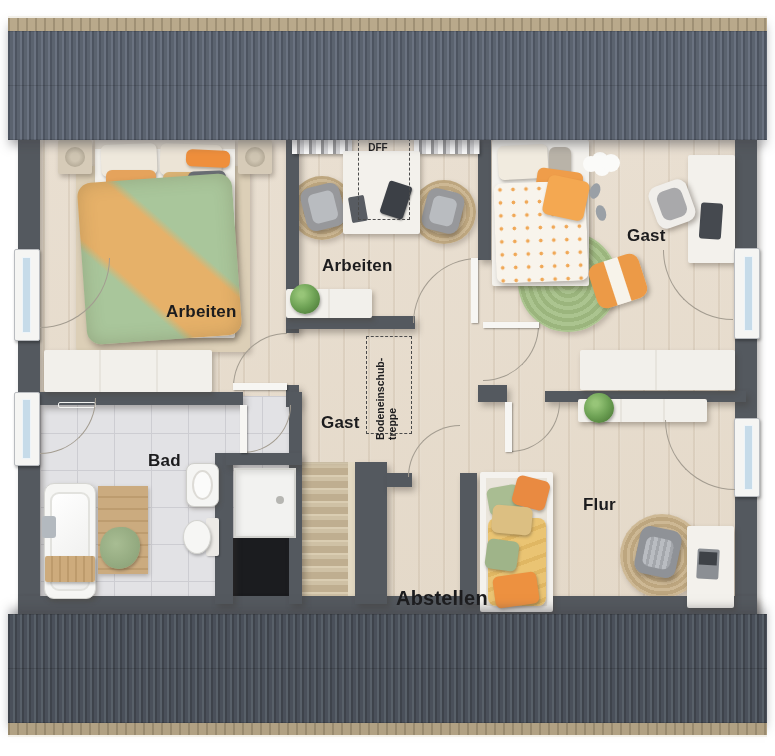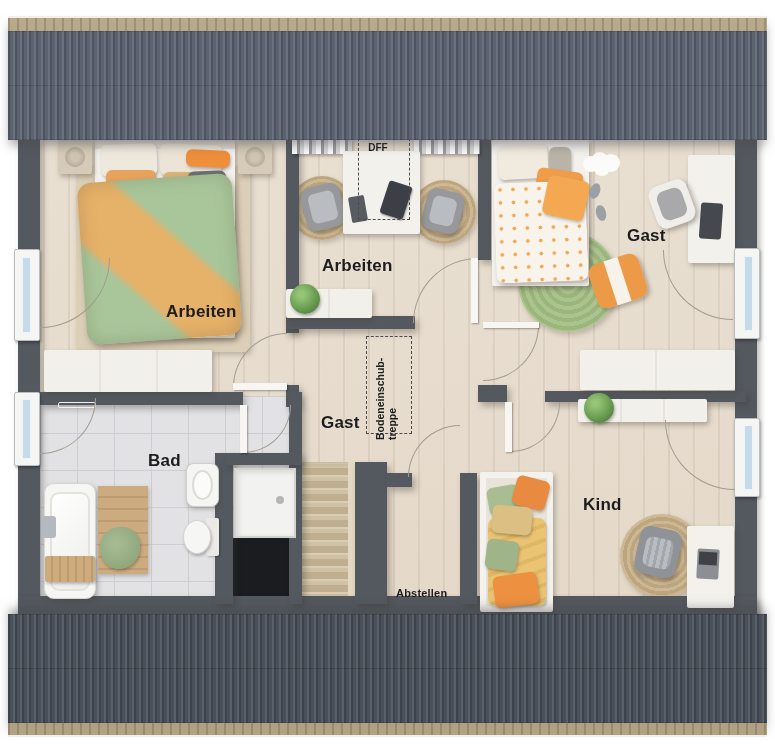--- a/index.html
+++ b/index.html
@@ -207,22 +207,22 @@
   <div style="left:334px;top:370px;width:110px;height:30px;transform:rotate(-90deg);color:#1c1c1e;font-size:10.5px;font-weight:600;line-height:1.15;">
     <span style="position:static;display:block;">Bodeneinschub-</span>
     <span style="position:static;display:block;">treppe</span>
   </div>
 
   <div class="room-label" style="left:166px;top:302px;">Arbeiten</div>
   <div class="room-label" style="left:322px;top:256px;">Arbeiten</div>
   <div class="room-label" style="left:627px;top:226px;">Gast</div>
   <div class="room-label" style="left:321px;top:413px;">Gast</div>
   <div class="room-label" style="left:148px;top:451px;">Bad</div>
-  <div class="room-label" style="left:583px;top:495px;">Kind</div>
-  <div class="room-label" style="left:396px;top:587px;font-size:11px;">Abstellen</div>
+  <div class="room-label" style="left:583px;top:495px;">Flur</div>
+  <div class="room-label" style="left:396px;top:587px;font-size:20px;">Abstellen</div>
 
   <div style="left:8px;top:16px;width:759px;height:124px;box-shadow:0 7px 10px -2px rgba(70,70,75,0.5);">
     <div class="ridge" style="top:0;height:15px;border-top:2px solid #f2efe8;"></div>
     <div class="roof-body" style="top:15px;height:109px;"></div>
   </div>
   <div style="left:8px;top:614px;width:759px;height:123px;box-shadow:0 -7px 10px -2px rgba(70,70,75,0.5);">
     <div class="roof-body dark" style="top:0;height:109px;"></div>
     <div class="ridge" style="top:109px;height:14px;border-bottom:2px solid #f2efe8;background:
         repeating-linear-gradient(90deg, rgba(92,80,58,0.28) 0 2px, transparent 2px 9px),#b1a183;"></div>
   </div>

